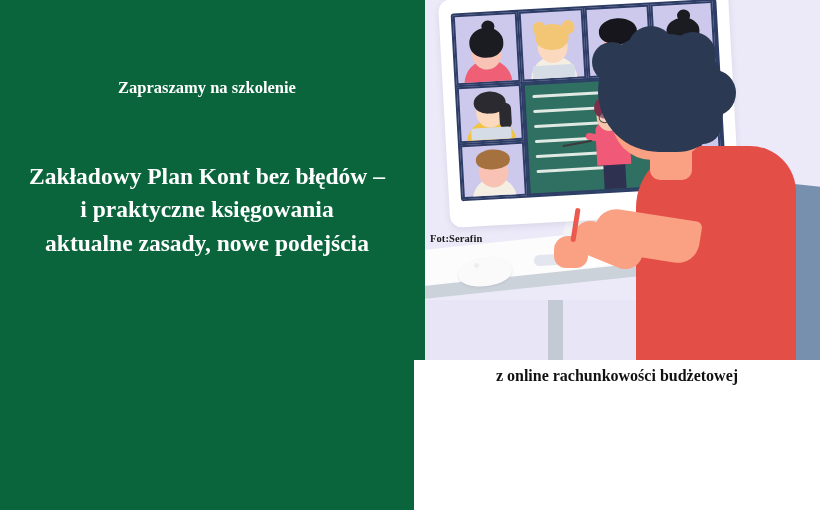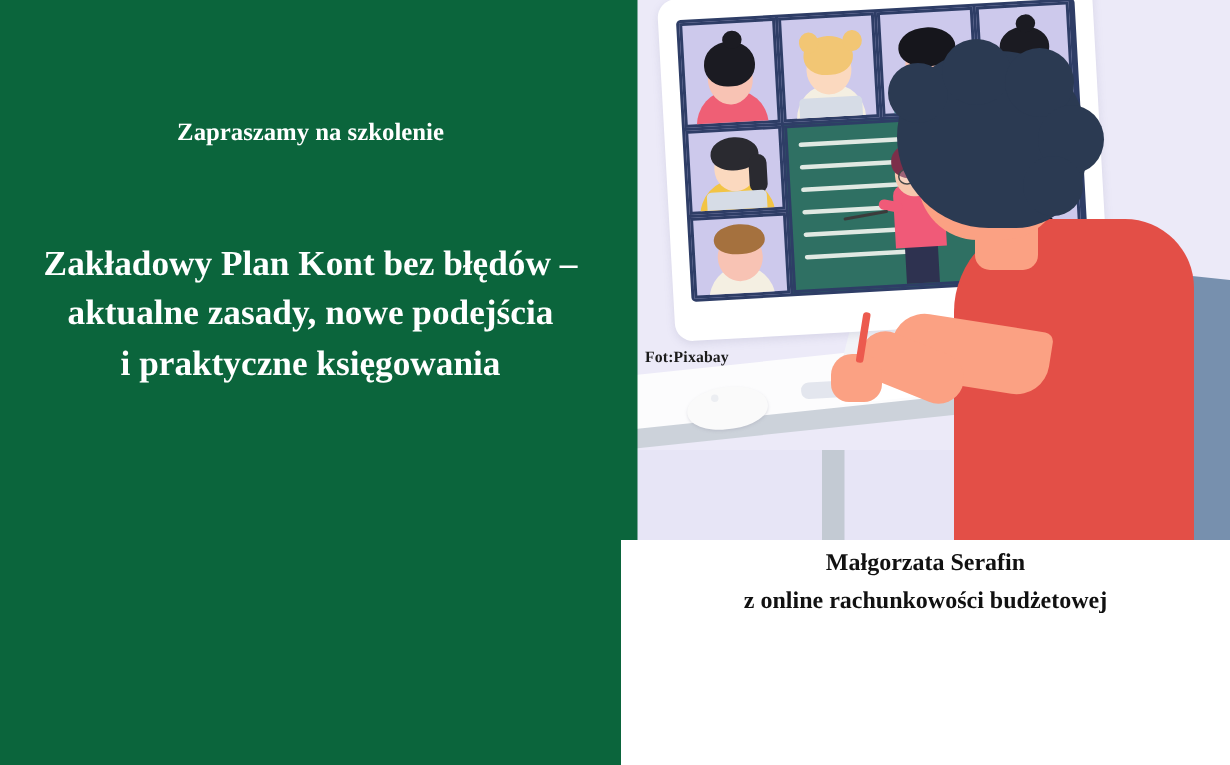--- a/index.html
+++ b/index.html
@@ -387,22 +387,22 @@
 <div class="poster">
 
   <div class="left-panel">
 
     <div class="subtitle">
       <div>Zapraszamy na szkolenie</div>
     </div>
 
     <div class="main-title">
       <div>Zakładowy Plan Kont bez błędów –</div>
+      <div>i praktyczne księgowania</div>
       <div>aktualne zasady, nowe podejścia</div>
-      <div>i praktyczne księgowania</div>
     </div>
 
   </div>
 
   <div class="right-side">
 
     <div class="image-area">
 
       <div class="img-green-strip"></div>
 
@@ -509,22 +509,21 @@
       <div class="hair-lobe" style="right:188px; top:42px; width:40px; height:40px; background:#2b3a52;"></div>
       <div class="hair-lobe" style="right:146px; top:26px; width:46px; height:44px; background:#2b3a52;"></div>
       <div class="hair-lobe" style="right:104px; top:32px; width:46px; height:46px; background:#2b3a52;"></div>
       <div class="hair-lobe" style="right:84px; top:70px; width:44px; height:46px; background:#2b3a52;"></div>
       <div class="hair-lobe" style="right:98px; top:104px; width:40px; height:40px; background:#2b3a52;"></div>
       <div class="viewer-arm"></div>
       <div class="viewer-forearm"></div>
       <div class="viewer-hand"></div>
       <div class="pen"></div>
 
-      <div class="photo-credit">Fot:Pixabay</div>
+      <div class="photo-credit">Fot:Serafin</div>
     </div>
 
     <div class="lecturer">
-      <div class="lect-line">Małgorzata Serafin</div>
       <div class="lect-line">z online rachunkowości budżetowej</div>
     </div>
 
   </div>
 </div>
 
 </body></html>

